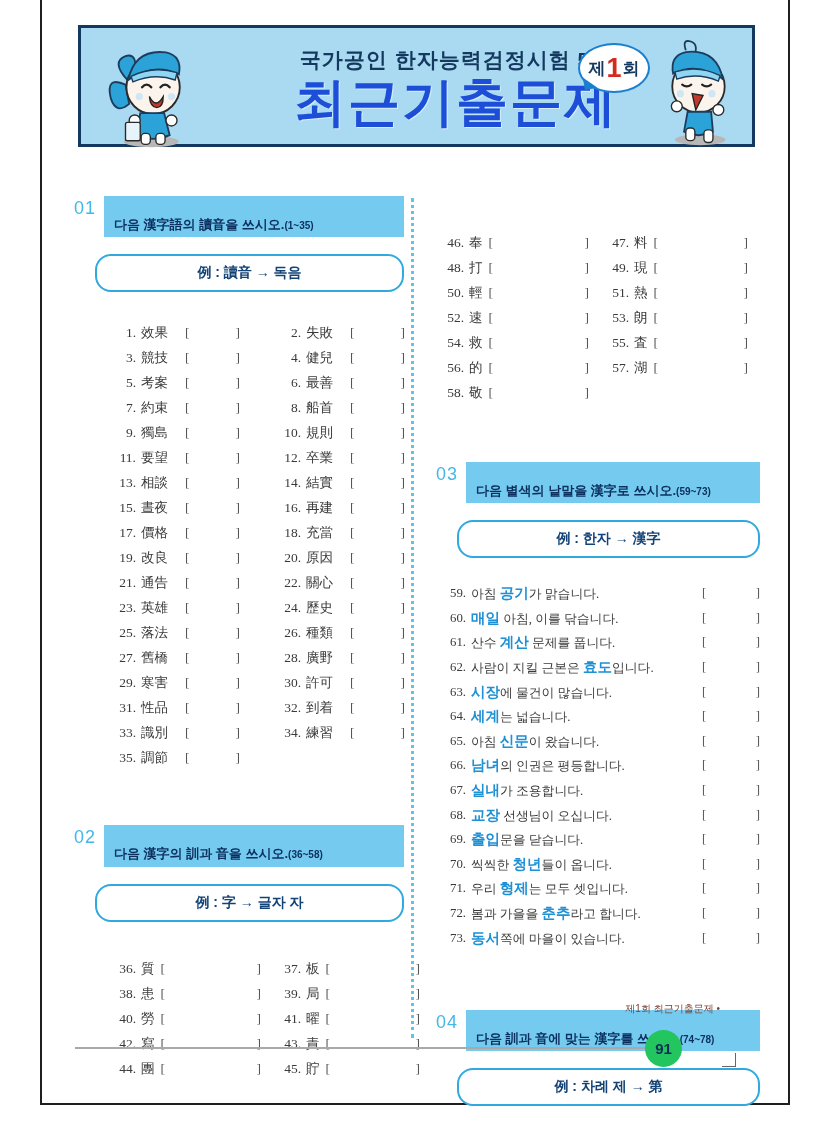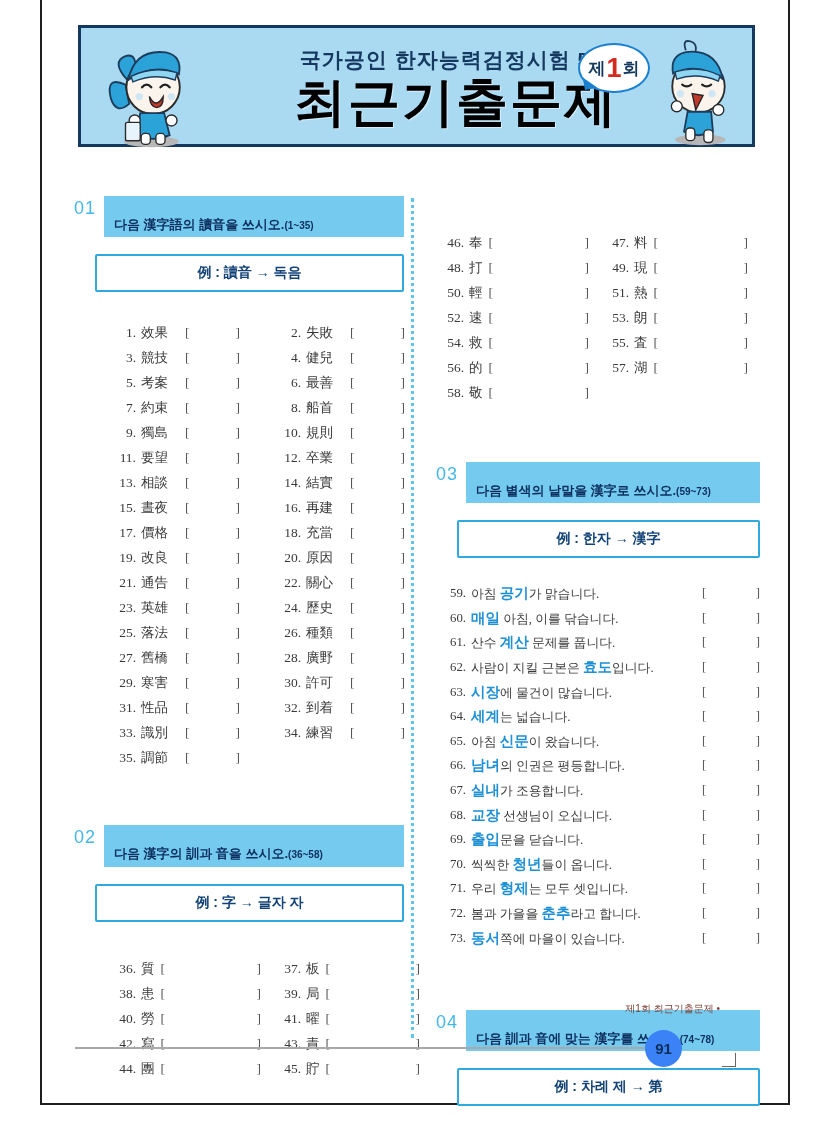--- a/index.html
+++ b/index.html
@@ -7,21 +7,21 @@
   #page { position:relative; width:828px; height:1122px; background:#fff; overflow:hidden;
           font-family:"Liberation Sans", sans-serif; }
   .frame { position:absolute; left:40px; top:-6px; width:750px; height:1111px;
            border:2px solid #1f1f1f; background:#fff; }
 
   
   .banner { position:absolute; left:78px; top:25px; width:677px; height:122px;
             background:#a9daf2; border:3px solid #14385e; }
   .banner-center { position:absolute; left:160px; top:8px; width:430px; text-align:center; }
   .banner-sub { color:#14385e; font-weight:bold; font-size:21px; letter-spacing:1px; margin-top:10px; }
-  .banner-title { color:#000000; font-weight:bold; font-size:52px; letter-spacing:2px; line-height:1.1;
+  .banner-title { color:#1d4ed8; font-weight:bold; font-size:52px; letter-spacing:2px; line-height:1.1;
                   text-shadow:1px 1px 0 #d7eefa; }
   .badge { position:absolute; left:497px; top:15px; width:72px; height:50px; background:#fff;
            border:2.5px solid #1b7fd0; border-radius:50%; display:flex; align-items:center;
            justify-content:center; z-index:3; }
   .badge:after { content:""; position:absolute; left:-4px; bottom:-8px; width:0; height:0;
                  border:9px solid transparent; border-top-color:#1b7fd0; transform:rotate(35deg); }
   .badge-txt { color:#14385e; font-weight:bold; font-size:17px; }
   .badge-num { color:#d42b20; font-weight:bold; font-size:27px; padding:0 1px; }
   .mascot { position:absolute; top:6px; }
   .mascot.left { left:10px; } .mascot.right { left:572px; transform:scaleX(-1); }
@@ -31,21 +31,21 @@
   .col-right { position:absolute; left:436px; top:196px; width:324px; }
   .divider   { position:absolute; left:411px; top:198px; height:840px; width:0;
                border-left:3px dotted #62c3ea; }
 
   .sec-head { display:flex; align-items:flex-start; }
   .sec-num  { color:#45b7e9; font-weight:normal; font-size:18px; width:30px; flex:0 0 30px;
               padding-top:2px; letter-spacing:1px; }
   .sec-bar  { flex:1; background:#74cbef; color:#0c2f5e; font-weight:bold; font-size:13px;
               padding:21px 8px 4px 10px; line-height:1.25; }
   .sec-range { font-size:10px; font-weight:bold; }
-  .ex-box { border:2px solid #2fa9de; border-radius:2px; background:#fff; text-align:center;
+  .ex-box { border:2px solid #2fa9de; border-radius:16px; background:#fff; text-align:center;
             padding:8px 4px; color:#124276; font-weight:bold; font-size:14px;
             margin:17px 0 0 21px; }
 
   
   .serif { font-family:"Liberation Serif","DejaVu Serif",serif; }
   .q1-grid { display:grid; grid-template-columns:165px 165px; margin:28px 0 0 36px; }
   .qcell { display:flex; line-height:25px; font-size:13.5px; color:#3a3a3a; }
   .qnum { width:26px; text-align:right; flex:0 0 26px; font-family:"Liberation Serif",serif; }
   .qhanja { margin-left:5px; width:44px; flex:0 0 44px; }
   .brk { color:#555; font-family:"Liberation Serif",serif; }
@@ -63,21 +63,21 @@
   .q3text { margin-left:5px; flex:1; white-space:nowrap; overflow:hidden; }
   .q3hl { color:#1e90d4; font-weight:bold; font-size:14.5px; font-family:"Liberation Sans",sans-serif; }
   .q3brk { flex:0 0 58px; display:flex; justify-content:space-between; color:#555; }
 
   .mt-s03 { margin-top:57px; }
   .mt-s04 { margin-top:59px; }
 
   
   .foot-rule { position:absolute; left:75px; top:1047px; width:573px; border-top:2px solid #a9a9a9; }
   .page-badge { position:absolute; left:645px; top:1030px; width:37px; height:37px; border-radius:50%;
-                background:#3b82f6; color:#0e2e5a; font-weight:bold; font-size:15px;
+                background:#22c55e; color:#0e2e5a; font-weight:bold; font-size:15px;
                 display:flex; align-items:center; justify-content:center; z-index:2; }
   .foot-label { position:absolute; left:560px; top:1002px; width:160px; text-align:right;
                 color:#7d4038; font-size:10px; }
   .connector { position:absolute; left:722px; top:1053px; width:14px; height:14px;
                border-right:1.5px solid #666; border-bottom:1.5px solid #666; }
   .foot-bullet { color:#7d4038; }
 </style>
 </head>
 <body>
 

